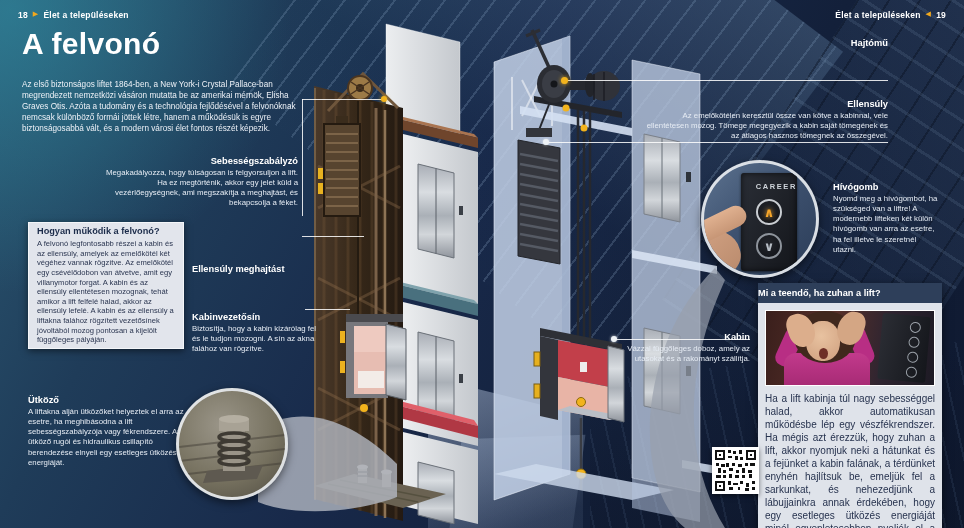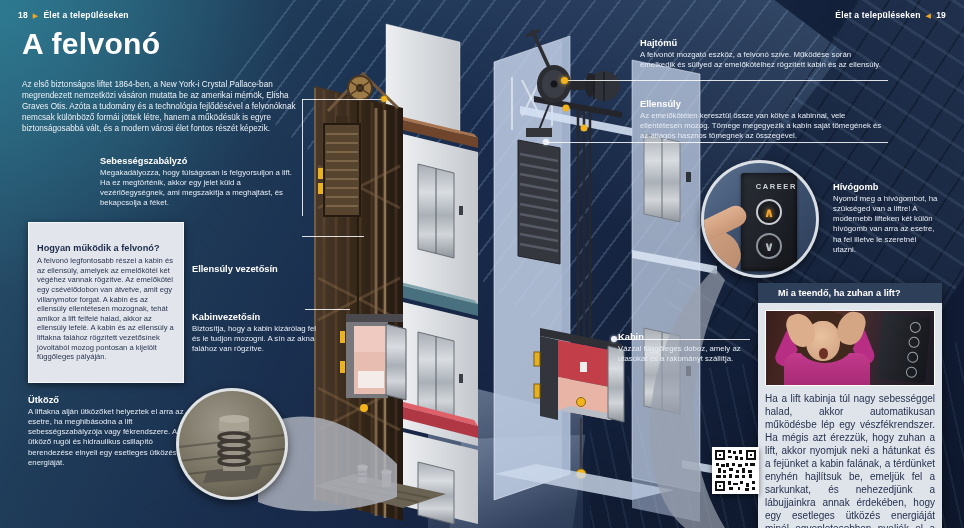--- a/index.html
+++ b/index.html
@@ -18,38 +18,38 @@
     repeating-linear-gradient(90deg,rgba(10,18,34,0.45) 0 2px,transparent 2px 26px),
     linear-gradient(210deg,rgba(80,110,150,0.28),rgba(18,28,48,0.12));}
   #bld3{left:428px;top:396px;width:155px;height:160px;transform:skewY(14deg);
     background:linear-gradient(150deg,rgba(190,205,228,0.50),rgba(110,130,160,0.15) 72%);}
   #bld3b{left:452px;top:438px;width:125px;height:130px;transform:skewY(-10deg) rotate(8deg);
     background:linear-gradient(160deg,rgba(160,178,205,0.35),rgba(80,100,135,0.10));}
   #bld4{left:590px;top:360px;width:390px;height:210px;transform:skewY(-6deg);
     background:repeating-linear-gradient(78deg,rgba(90,115,150,0.15) 0 2px,transparent 2px 16px),
     linear-gradient(180deg,rgba(25,38,62,0),rgba(12,20,38,0.55));}
   .pghead{position:absolute;top:10px;z-index:5;color:#fff;font-size:8.5px;font-weight:bold;
-    display:flex;gap:5px;align-items:flex-end;letter-spacing:0.2px;}
+    display:flex;gap:5px;align-items:flex-start;letter-spacing:0.2px;}
   .arr{color:#f2a81c;font-size:7px;}
   #title{position:absolute;left:22px;top:27px;font-size:30px;font-weight:bold;color:#fff;z-index:5;letter-spacing:0.3px;}
   #intro{position:absolute;left:22px;top:80px;width:280px;font-size:8.2px;line-height:1.33;color:#edf1f7;z-index:5;}
   .co{position:absolute;z-index:5;color:#fff;}
   .co h3{font-size:9.3px;font-weight:bold;margin:0 0 2px;color:#fff;}
   .co p{font-size:7.8px;line-height:1.3;margin:0;color:#e6ecf4;}
-  .ra{text-align:left;}
+  .ra{text-align:right;}
   .line{position:absolute;background:rgba(255,255,255,0.85);z-index:4;}
   .dot{position:absolute;border-radius:50%;z-index:4;}
   .dot.yellow{background:#f2b31d;box-shadow:0 0 4px rgba(242,179,29,0.9);}
   .dot.white{background:#eef2f6;box-shadow:0 0 3px rgba(255,255,255,0.8);}
   #howbox{position:absolute;left:28px;top:222px;width:156px;z-index:5;background:#e2e5ec;
-    border:1px solid #f4f6f9;box-shadow:0 2px 7px rgba(0,0,0,0.5);padding:20px 8px;}
+    border:1px solid #f4f6f9;box-shadow:0 2px 7px rgba(0,0,0,0.5);padding:3px 8px;}
   #howbox h3{font-size:9.2px;color:#1c2c4a;margin:0 0 3px;}
   #howbox p{font-size:7.6px;color:#2a3550;line-height:1.27;margin:0;}
   #fallbox{position:absolute;left:758px;top:283px;width:184px;z-index:5;box-shadow:0 3px 9px rgba(0,0,0,0.55);}
-  #fallbox .hd{background:#2e3f5a;color:#fff;font-size:9.2px;font-weight:bold;padding:5px 20px;}
+  #fallbox .hd{background:#2e3f5a;color:#fff;font-size:9.2px;font-weight:bold;padding:5px 0;}
   #fallbox .bd{background:#dfe3ea;padding:7px;}
   #fallphoto{height:76px;position:relative;overflow:hidden;border:1px solid #fff;margin-bottom:6px;
     background:linear-gradient(100deg,#3a1f1c 0%,#56302a 40%,#2e2430 70%,#1d1a24 100%);}
   #fallbox p{font-size:10px;line-height:1.3;color:#26324e;margin:0;text-align:justify;}
   .circlephoto{position:absolute;border-radius:50%;border:3px solid rgba(235,238,242,0.9);
     overflow:hidden;z-index:5;box-shadow:0 3px 8px rgba(0,0,0,0.5);}
   #bufferphoto{left:176px;top:388px;width:112px;height:112px;
     background:radial-gradient(circle at 40% 32%,#9a9588,#76715f 58%,#504c42);}
   #callbtnphoto{left:701px;top:160px;width:118px;height:118px;
     background:linear-gradient(135deg,#5d7390 0%,#3e5270 45%,#2c3d58 100%);}
@@ -343,39 +343,38 @@
   </div>
 
   <div id="title">A felvonó</div>
   <div id="intro">Az első biztonságos liftet 1864-ben, a New York-i Crystal Pallace-ban megrendezett nemzetközi vásáron mutatta be az amerikai mérnök, Elisha Graves Otis. Azóta a tudomány és a technológia fejlődésével a felvonóknak nemcsak különböző formái jöttek létre, hanem a működésük is egyre biztonságosabbá vált, és a modern városi élet fontos részét képezik.</div>
 
   <div class="co ra" style="left:100px;top:156px;width:198px">
     <h3>Sebességszabályzó</h3>
     <p>Megakadályozza, hogy túlságosan is felgyorsuljon a lift. Ha ez megtörténik, akkor egy jelet küld a vezérlőegységnek, ami megszakítja a meghajtást, és bekapcsolja a féket.</p>
   </div>
   <div class="co" style="left:192px;top:264px;width:120px">
-    <h3>Ellensúly vezetősín</h3>
+    <h3>Ellensúly meghajtást</h3>
   </div>
   <div class="co" style="left:192px;top:312px;width:126px">
     <h3>Kabinvezetősín</h3>
     <p>Biztosítja, hogy a kabin kizárólag fel és le tudjon mozogni. A sín az akna falához van rögzítve.</p>
   </div>
   <div class="co" style="left:28px;top:395px;width:162px">
     <h3>Ütköző</h3>
     <p>A liftakna alján ütközőket helyeztek el arra az esetre, ha meghibásodna a lift sebességszabályzója vagy fékrendszere. Az ütköző rugói és hidraulikus csillapító berendezése elnyeli egy esetleges ütközés energiáját.</p>
   </div>
 
   <div id="howbox">
     <h3>Hogyan működik a felvonó?</h3>
     <p>A felvonó legfontosabb részei a kabin és az ellensúly, amelyek az emelőkötél két végéhez vannak rögzítve. Az emelőkötél egy csévélődobon van átvetve, amit egy villanymotor forgat. A kabin és az ellensúly ellentétesen mozognak, tehát amikor a lift felfelé halad, akkor az ellensúly lefelé. A kabin és az ellensúly a liftakna falához rögzített vezetősínek jóvoltából mozog pontosan a kijelölt függőleges pályáján.</p>
   </div>
 
   <div class="co ra" style="left:640px;top:38px;width:248px">
     <h3>Hajtómű</h3>
-    <p>A felvonót mozgató eszköz, a felvonó szíve. Működése során emelkedik és süllyed az emelőkötélhez rögzített kabin és az ellensúly.</p>
   </div>
   <div class="co ra" style="left:640px;top:99px;width:248px">
     <h3>Ellensúly</h3>
     <p>Az emelőkötélen keresztül össze van kötve a kabinnal, vele ellentétesen mozog. Tömege megegyezik a kabin saját tömegének és az átlagos hasznos tömegnek az összegével.</p>
   </div>
   <div class="co" style="left:833px;top:182px;width:108px">
     <h3>Hívógomb</h3>
     <p>Nyomd meg a hívógombot, ha szükséged van a liftre! A modernebb lifteken két külön hívógomb van arra az esetre, ha fel illetve le szeretnél utazni.</p>
   </div>
   <div class="co ra" style="left:618px;top:332px;width:132px">

